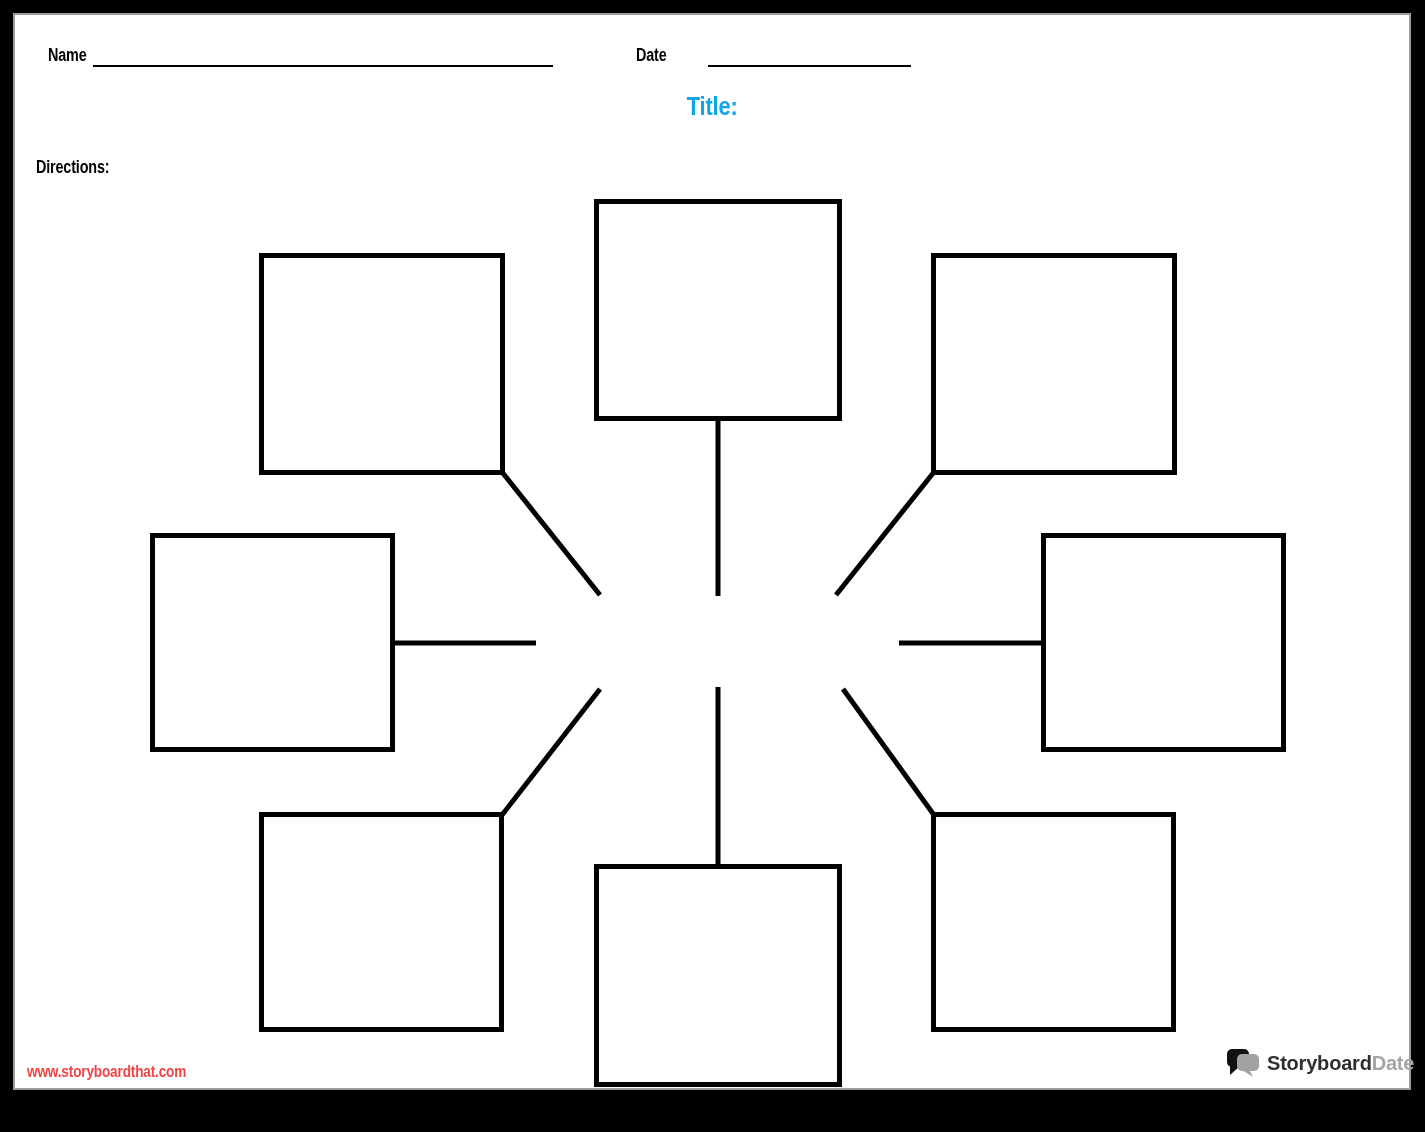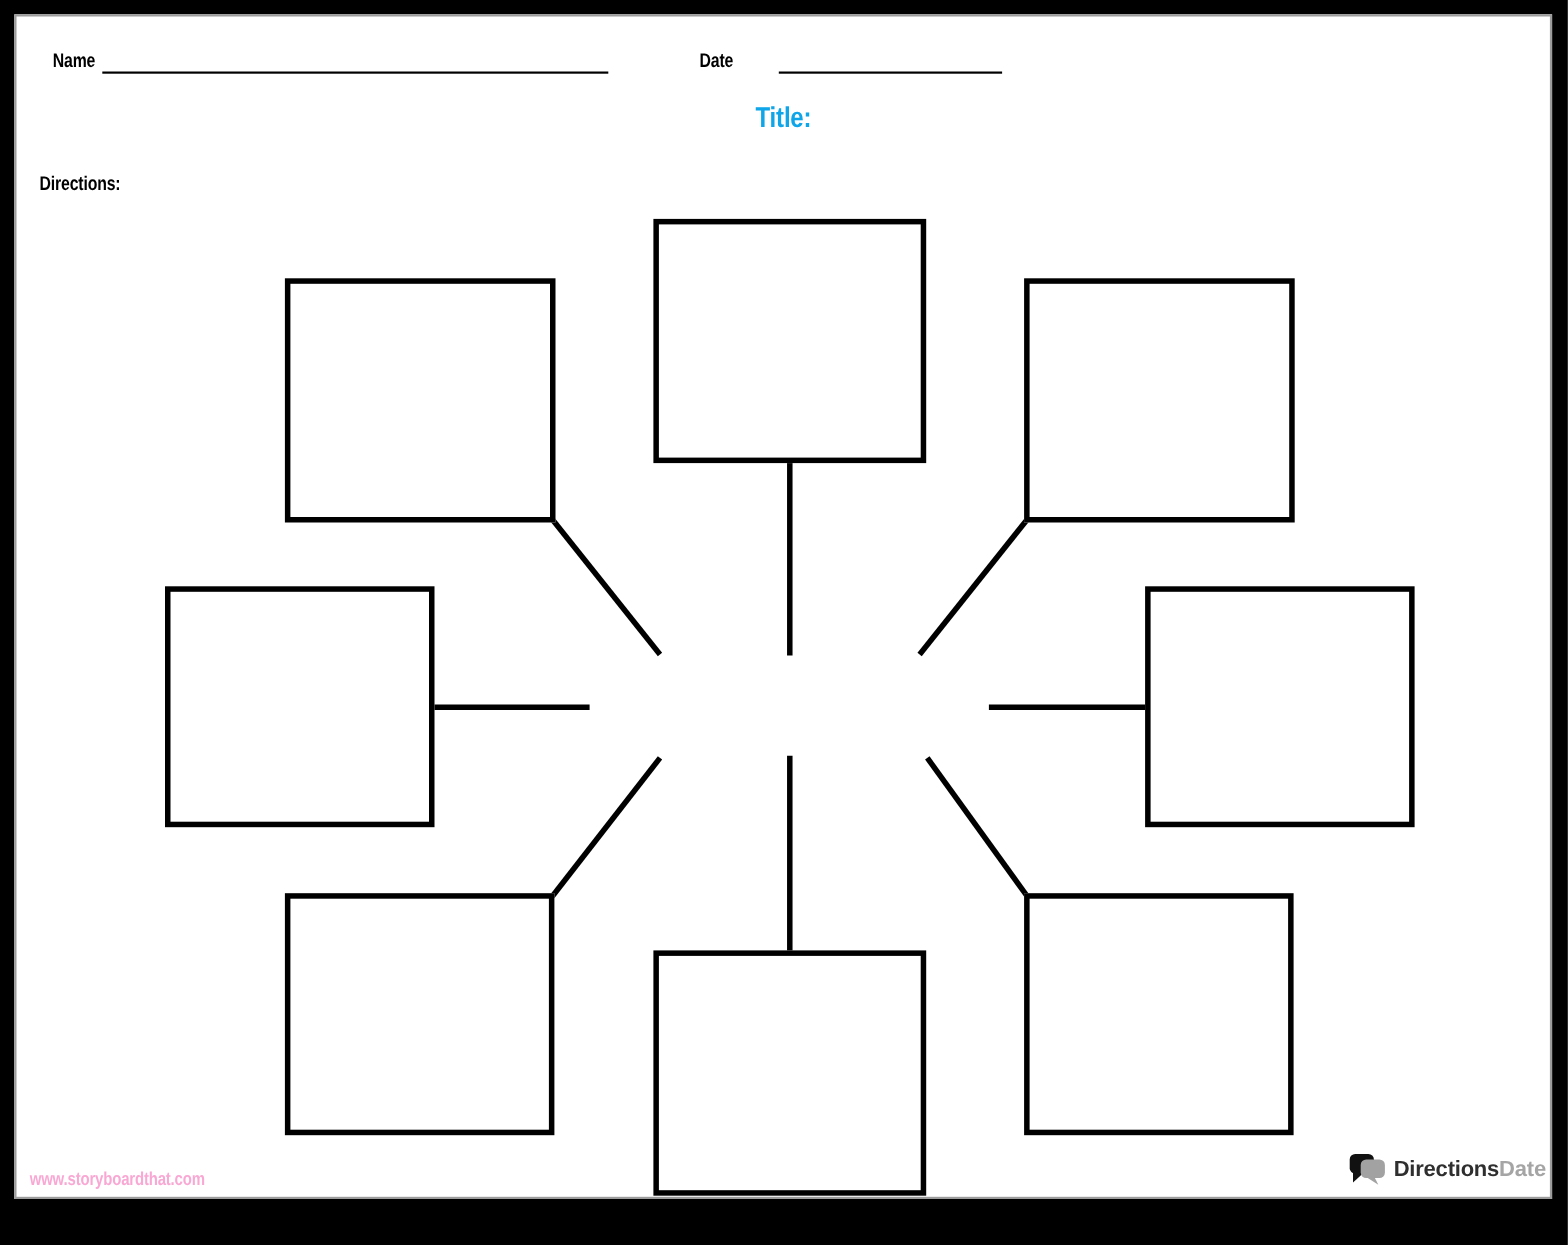--- a/index.html
+++ b/index.html
@@ -98,21 +98,21 @@
   .box-mid-right     { left: 1041px; top: 533px; width: 245px; height: 219px; }
   .box-bottom-left   { left: 259px;  top: 812px; width: 245px; height: 220px; }
   .box-bottom-right  { left: 931px;  top: 812px; width: 245px; height: 220px; }
   .box-bottom-center { left: 594px;  top: 864px; width: 248px; height: 223px; }
 
   .site-url {
     position: absolute;
     left: 27px; top: 1062px;
     font-weight: bold;
     font-size: 17px;
-    color: #f9a8d4;
+    color: #ef4444;
     z-index: 3;
   }
 
   .logo {
     position: absolute;
     left: 1226px; top: 1047px;
     display: flex;
     align-items: center;
     z-index: 3;
   }
@@ -180,17 +180,17 @@
   </div>
 
   <div class="logo">
     <svg class="logo-icon" viewBox="0 0 36 32" xmlns="http://www.w3.org/2000/svg">
       <rect x="1" y="2" width="22" height="18" rx="5" fill="#111111"></rect>
       <path d="M4 17 L4 28 L14 19 Z" fill="#111111"></path>
       <rect x="11" y="7" width="22" height="17" rx="5" fill="#a2a2a2"></rect>
       <path d="M23 22 L27 30 L16 23 Z" fill="#a2a2a2"></path>
     </svg>
     <div class="logo-text">
-      <span class="logo-primary">Directions</span><span class="logo-secondary">Date</span>
+      <span class="logo-primary">Storyboard</span><span class="logo-secondary">Date</span>
     </div>
   </div>
 
 </div>
 
 </body></html>

